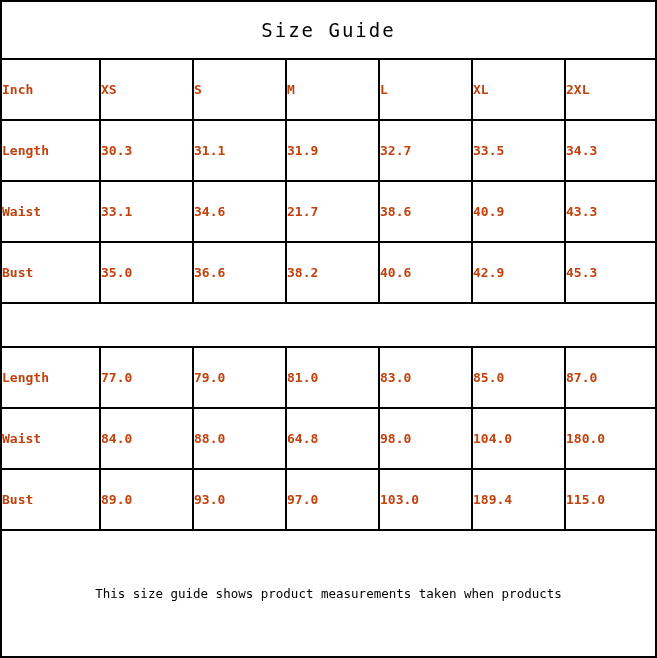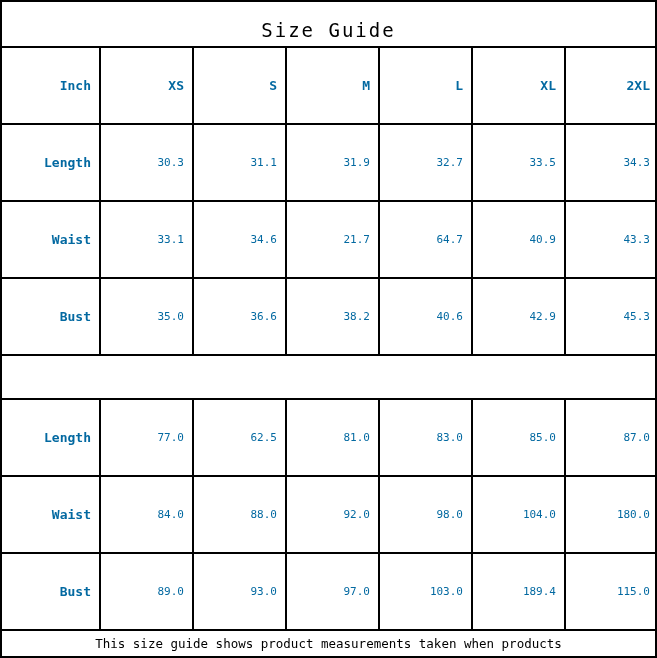--- a/index.html
+++ b/index.html
@@ -18,49 +18,49 @@
     position: relative;
     width: 657px;
     height: 658px;
     box-sizing: border-box;
     border: 2px solid #000000;
     background: #ffffff;
     display: flex;
     flex-direction: column;
   }
   .title {
-    height: 44px;
+    height: 56px;
     line-height: 56px;
     text-align: center;
     font-size: 19px;
     letter-spacing: 2px;
     font-weight: 400;
     color: #000000;
   }
   table.size-table {
     border-collapse: collapse;
     width: 100%;
     table-layout: fixed;
   }
   table.size-table td, table.size-table th {
     border: 2px solid #000000;
-    text-align: right;
+    text-align: left;
     font-size: 13px;
     font-weight: bold;
     height: 59px;
-    padding: 8px;
-    color: #0369a1;
+    padding: 0;
+    color: #c2410c;
   }
   table.size-table td.label-cell, table.size-table th.unit-cell {
     font-size: 13px;
     font-weight: bold;
   }
   table.size-table td.value-cell {
-    font-weight: normal;
-    font-size: 11px;
+    font-weight: bold;
+    font-size: 13px;
   }
   
   table.size-table tr > *:first-child { border-left: none; }
   table.size-table tr > *:last-child { border-right: none; }
   table.size-table tr:first-child > * { border-top: none; }
   table.size-table tr:last-child > * { border-bottom: none; }
 
   .block {
     border-top: 2px solid #000000;
     border-bottom: 2px solid #000000;
@@ -121,21 +121,21 @@
           <td class="value-cell">31.9</td>
           <td class="value-cell">32.7</td>
           <td class="value-cell">33.5</td>
           <td class="value-cell">34.3</td>
         </tr>
         <tr>
           <td class="label-cell">Waist</td>
           <td class="value-cell">33.1</td>
           <td class="value-cell">34.6</td>
           <td class="value-cell">21.7</td>
-          <td class="value-cell">64.7</td>
+          <td class="value-cell">38.6</td>
           <td class="value-cell">40.9</td>
           <td class="value-cell">43.3</td>
         </tr>
         <tr>
           <td class="label-cell">Bust</td>
           <td class="value-cell">35.0</td>
           <td class="value-cell">36.6</td>
           <td class="value-cell">38.2</td>
           <td class="value-cell">40.6</td>
           <td class="value-cell">42.9</td>
@@ -155,31 +155,31 @@
           <col class="cx">
           <col class="cx">
           <col class="cx">
           <col class="cx">
           <col class="cx">
       </colgroup>
       <tbody>
         <tr>
           <td class="label-cell">Length</td>
           <td class="value-cell">77.0</td>
-          <td class="value-cell">62.5</td>
+          <td class="value-cell">79.0</td>
           <td class="value-cell">81.0</td>
           <td class="value-cell">83.0</td>
           <td class="value-cell">85.0</td>
           <td class="value-cell">87.0</td>
         </tr>
         <tr>
           <td class="label-cell">Waist</td>
           <td class="value-cell">84.0</td>
           <td class="value-cell">88.0</td>
-          <td class="value-cell">92.0</td>
+          <td class="value-cell">64.8</td>
           <td class="value-cell">98.0</td>
           <td class="value-cell">104.0</td>
           <td class="value-cell">180.0</td>
         </tr>
         <tr>
           <td class="label-cell">Bust</td>
           <td class="value-cell">89.0</td>
           <td class="value-cell">93.0</td>
           <td class="value-cell">97.0</td>
           <td class="value-cell">103.0</td>

